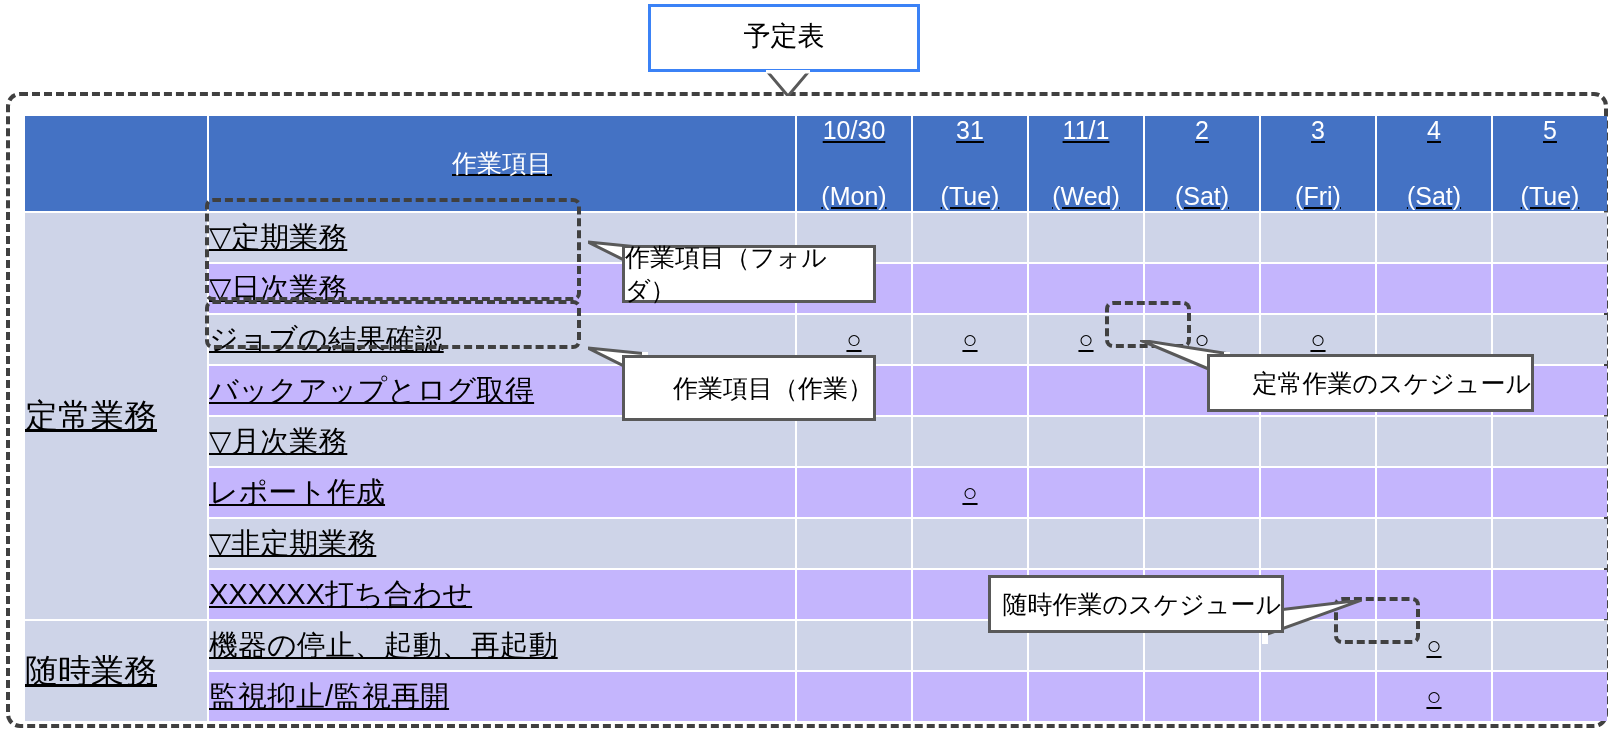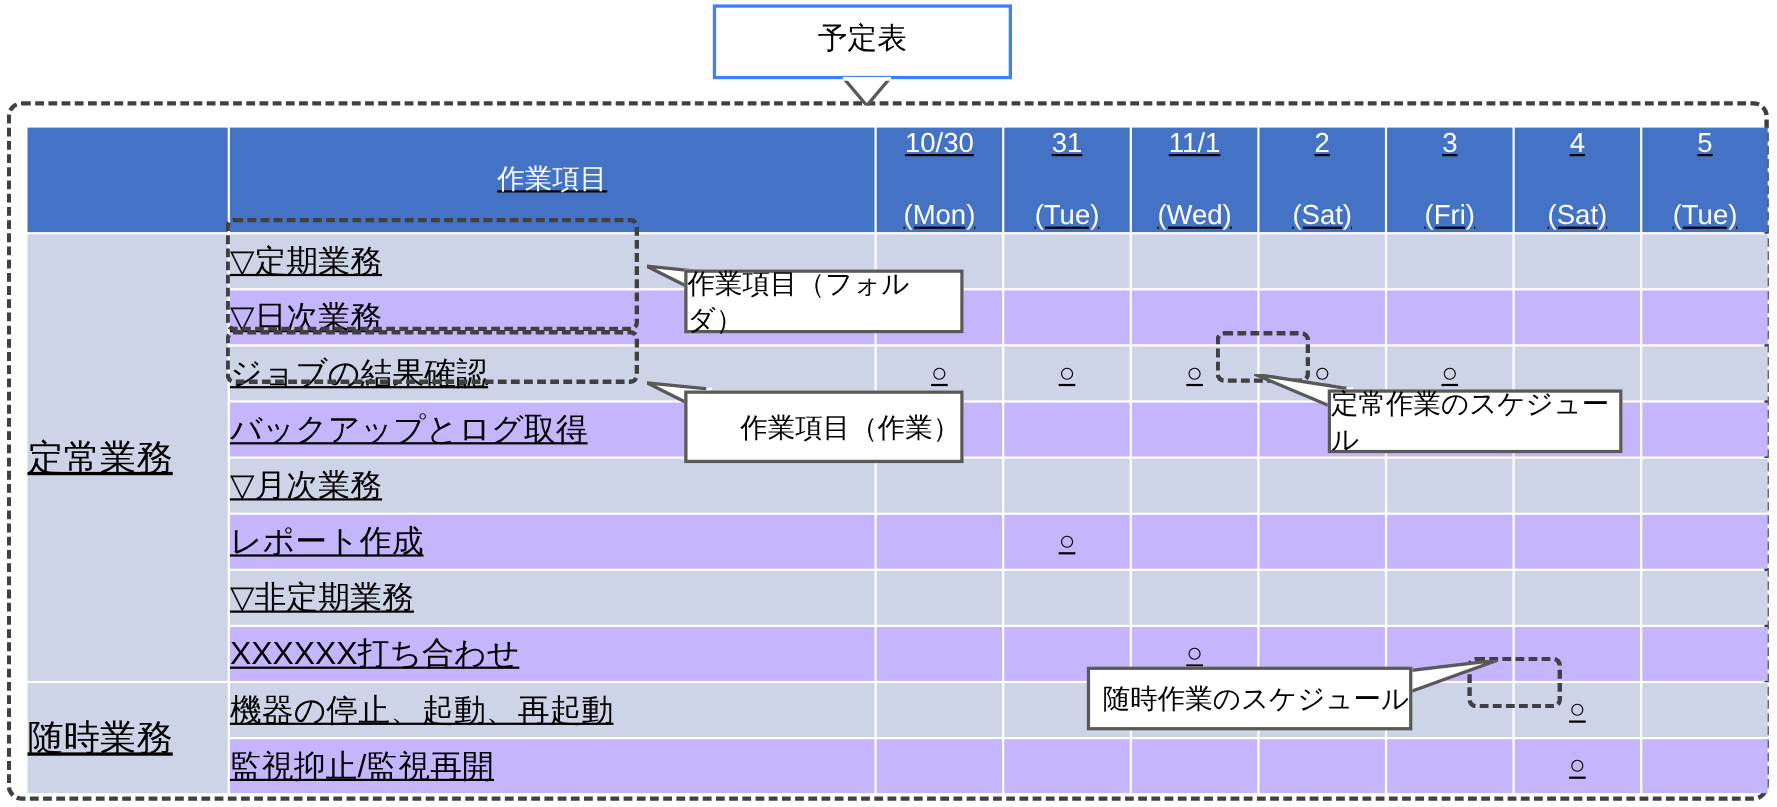--- a/index.html
+++ b/index.html
@@ -143,22 +143,22 @@
     box-sizing: border-box;
     display: flex;
     align-items: center;
     justify-content: flex-end;
     z-index: 35;
     font-size: 25px;
     color: #000000;
   }
   #callout-folder { left: 622px; top: 245px;  width: 254px; height: 58px; }
   #callout-task   { left: 622px; top: 355px;  width: 254px; height: 66px; }
-  #callout-regular{ left: 1207px; top: 354px; width: 268px; height: 58px; }
-  #callout-adhoc  { left: 988px;  top: 606px; width: 296px; height: 58px; }
+  #callout-regular{ left: 1207px; top: 354px; width: 327px; height: 58px; }
+  #callout-adhoc  { left: 988px;  top: 575px; width: 296px; height: 58px; }
 
   .callout-tail { position: absolute; z-index: 34; }
   #tail-folder  { left: 588px;  top: 238px; width: 60px; height: 36px; }
   #tail-task    { left: 588px;  top: 344px; width: 60px; height: 36px; }
   #tail-regular { left: 1140px; top: 340px; width: 90px; height: 40px; }
   #tail-adhoc   { left: 1262px; top: 600px; width: 100px; height: 44px; }
 </style>
 </head>
 <body>
 

